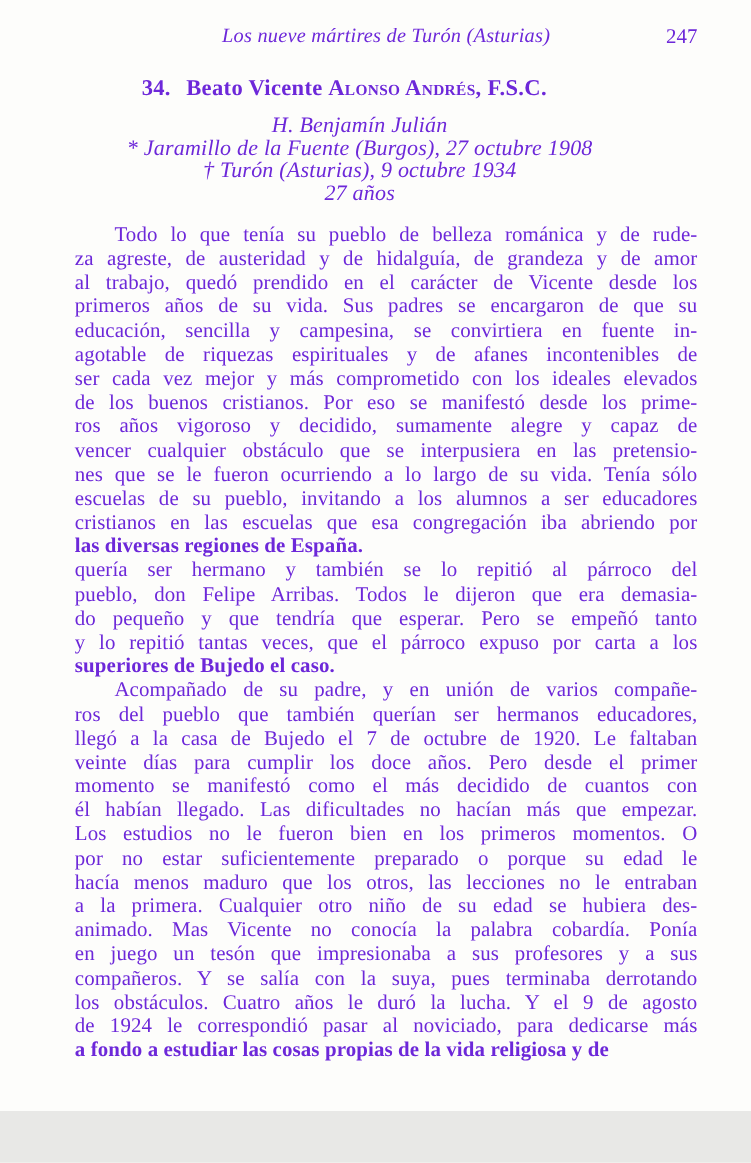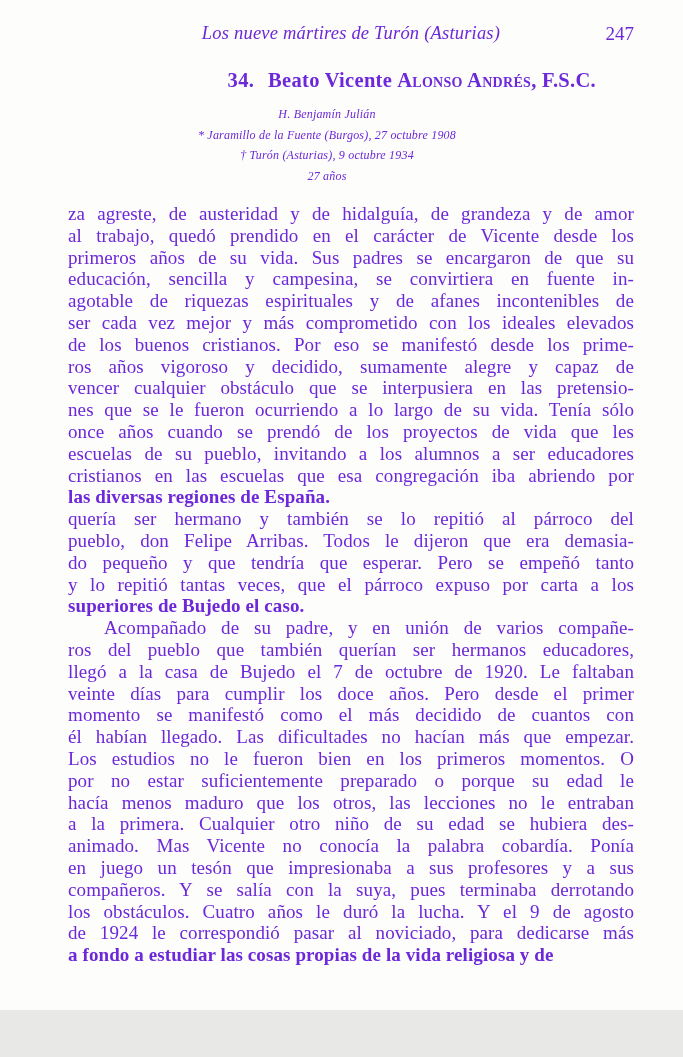--- a/index.html
+++ b/index.html
@@ -41,21 +41,21 @@
     top: 0;
     font-size: 19px;
     font-style: normal;
     text-align: right;
   }
   
   .chapter-title {
     position: relative;
     left: -38px;
     margin-top: 22px;
-    text-align: right;
+    text-align: center;
     font-weight: bold;
     font-size: 20.5px;
     letter-spacing: 0.3px;
     white-space: nowrap;
   }
   .chapter-title .num {
     margin-right: 14px;
   }
   .chapter-title .prefix {
     margin-right: 5px;
@@ -63,21 +63,21 @@
   .chapter-title .smallcaps {
     font-variant: small-caps;
   }
   
   .vitals {
     position: relative;
     left: -24px;
     margin-top: 12px;
     text-align: center;
     font-style: italic;
-    font-size: 12px;
+    font-size: 20px;
     line-height: 20.5px;
     letter-spacing: 0.2px;
   }
   
   .body-text {
     margin-top: 17px;
     font-size: 19px;
     line-height: 21.8px;
     letter-spacing: 0.1px;
   }
@@ -119,31 +119,31 @@
 
     <div class="vitals">
       <div>H. Benjamín Julián</div>
       <div>* Jaramillo de la Fuente (Burgos), 27 octubre 1908</div>
       <div>† Turón (Asturias), 9 octubre 1934</div>
       <div>27 años</div>
     </div>
 
     <div class="body-text" id="body-text">
         <div class="paragraph">
+          <div class="line first">Todo lo que tenía su pueblo de belleza románica y de rude-</div>
           <div class="line">za agreste, de austeridad y de hidalguía, de grandeza y de amor</div>
           <div class="line">al trabajo, quedó prendido en el carácter de Vicente desde los</div>
           <div class="line">primeros años de su vida. Sus padres se encargaron de que su</div>
           <div class="line">educación, sencilla y campesina, se convirtiera en fuente in-</div>
           <div class="line">agotable de riquezas espirituales y de afanes incontenibles de</div>
           <div class="line">ser cada vez mejor y más comprometido con los ideales elevados</div>
           <div class="line">de los buenos cristianos. Por eso se manifestó desde los prime-</div>
           <div class="line">ros años vigoroso y decidido, sumamente alegre y capaz de</div>
           <div class="line">vencer cualquier obstáculo que se interpusiera en las pretensio-</div>
           <div class="line">nes que se le fueron ocurriendo a lo largo de su vida. Tenía sólo</div>
-          <div class="line">once años cuando se prendó de los proyectos de vida que les</div>
           <div class="line">escuelas de su pueblo, invitando a los alumnos a ser educadores</div>
           <div class="line">cristianos en las escuelas que esa congregación iba abriendo por</div>
           <div class="line last">las diversas regiones de España.</div>
         </div>
         <div class="paragraph">
           <div class="line">quería ser hermano y también se lo repitió al párroco del</div>
           <div class="line">pueblo, don Felipe Arribas. Todos le dijeron que era demasia-</div>
           <div class="line">do pequeño y que tendría que esperar. Pero se empeñó tanto</div>
           <div class="line">y lo repitió tantas veces, que el párroco expuso por carta a los</div>
           <div class="line last">superiores de Bujedo el caso.</div>

